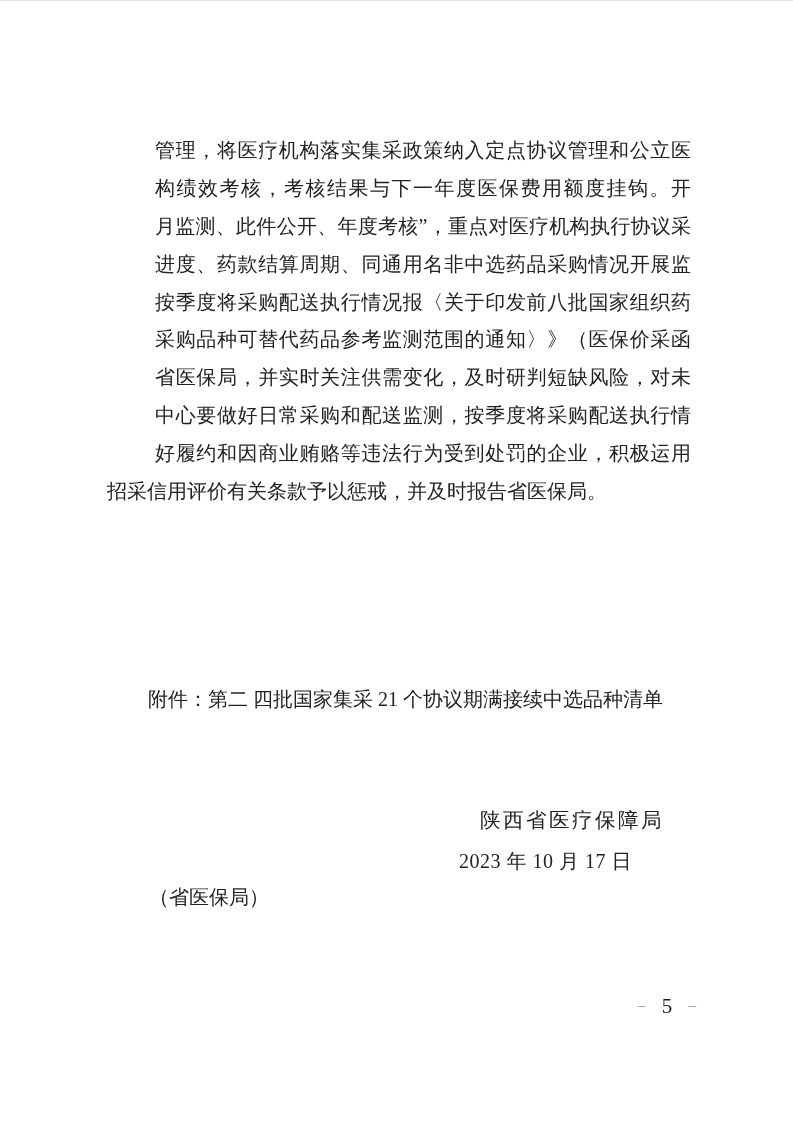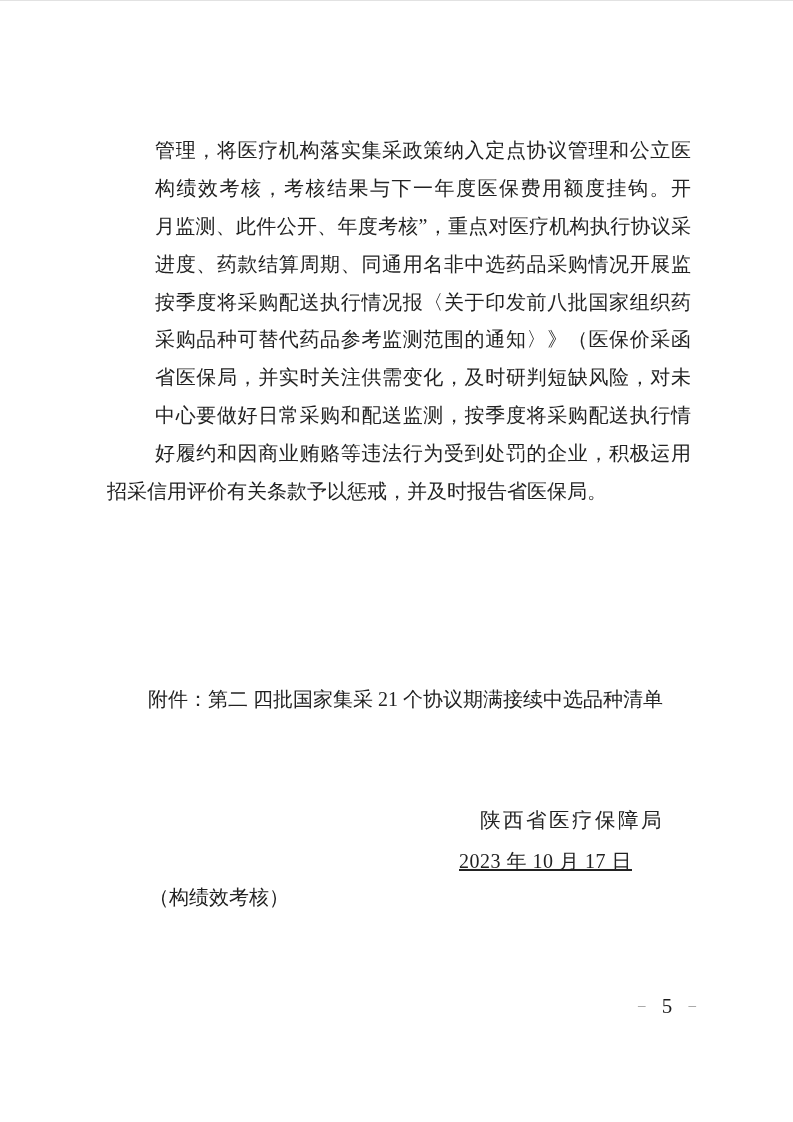--- a/index.html
+++ b/index.html
@@ -58,21 +58,20 @@
     white-space: nowrap;
   }
   .date-line {
     position: absolute;
     left: 459px;
     top: 845px;
     font-size: 20px;
     letter-spacing: 0.5px;
     line-height: 30px;
     white-space: nowrap;
-    text-decoration: underline;
   }
   .note {
     position: absolute;
     left: 149px;
     top: 881px;
     font-size: 20px;
     line-height: 30px;
     white-space: nowrap;
   }
   .page-num {
@@ -114,21 +113,21 @@
     <div class="line just">好履约和因商业贿赂等违法行为受到处罚的企业，积极运用我省</div>
     <div class="line">招采信用评价有关条款予以惩戒，并及时报告省医保局。</div>
   </div>
 
   <div class="attachment">附件：第二 四批国家集采 21 个协议期满接续中选品种清单</div>
 
   <div class="issuer">陕西省医疗保障局</div>
 
   <div class="date-line">2023 年 10 月 17 日</div>
 
-  <div class="note">（构绩效考核）</div>
+  <div class="note">（省医保局）</div>
 
   <div class="page-num">
     <span class="dash">–</span>
     <span class="num">5</span>
     <span class="dash">–</span>
   </div>
 
 </div>
 
 </body></html>

